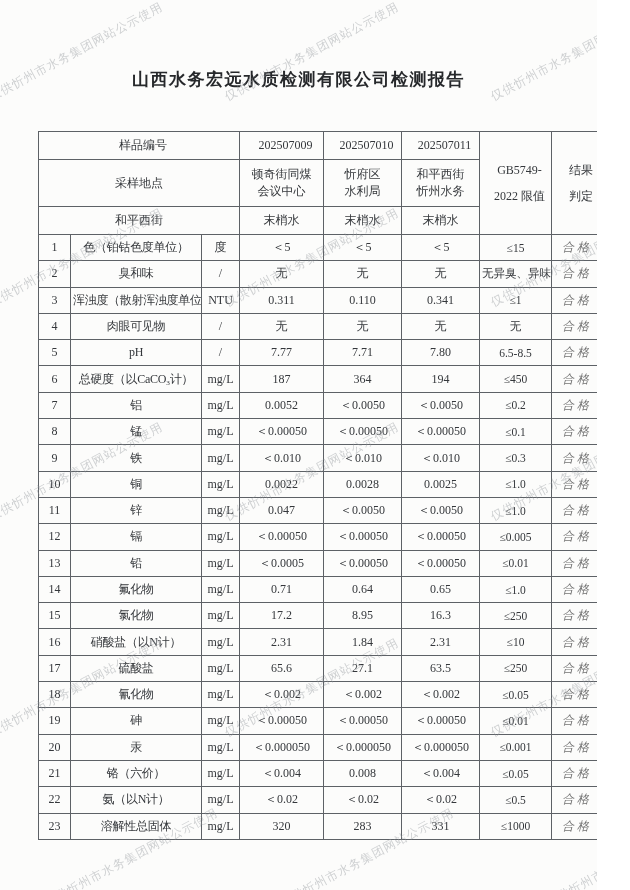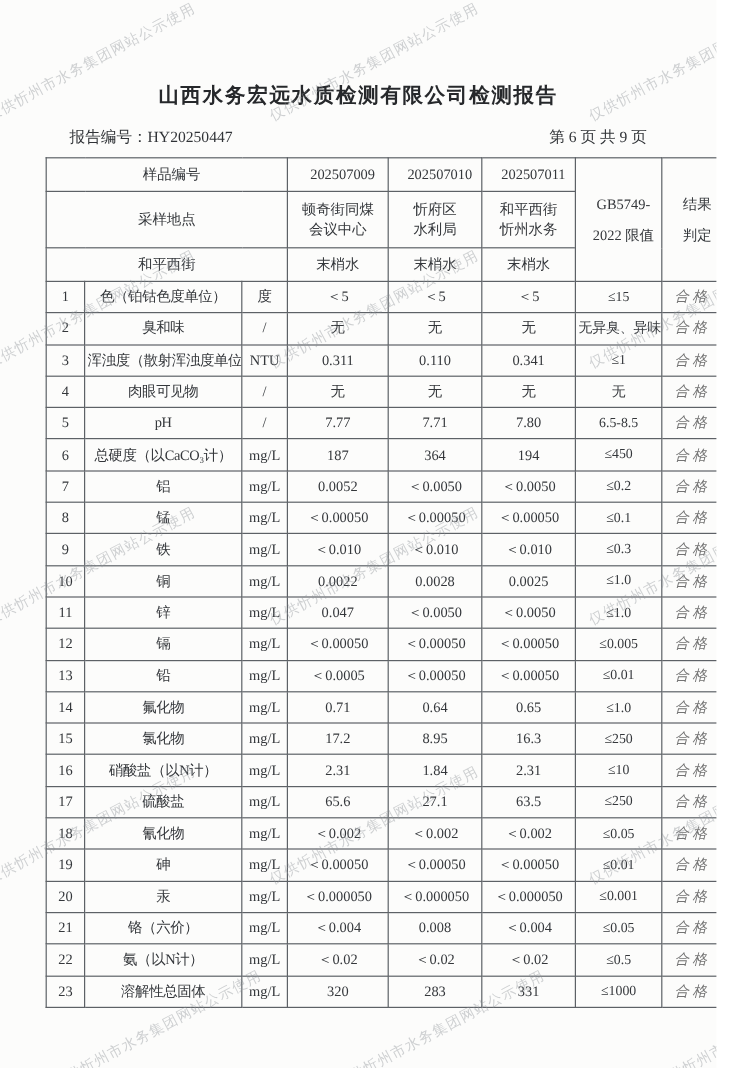--- a/index.html
+++ b/index.html
@@ -54,24 +54,20 @@
     color:rgba(142,147,153,0.42);
   }
 </style>
 </head>
 <body>
 
 <div class="page">
 
   <h1 class="title">山西水务宏远水质检测有限公司检测报告</h1>
 
-  <div class="meta">
-    <div><span>报告编号：</span><span>HY20250447</span></div>
-    <div>第 6 页 共 9 页</div>
-  </div>
 
   <table class="report">
     <colgroup>
       <col style="width:32px">
         <col style="width:131px">
         <col style="width:38px">
       <col style="width:84px">
         <col style="width:78px">
         <col style="width:78px">
       <col style="width:72px">

